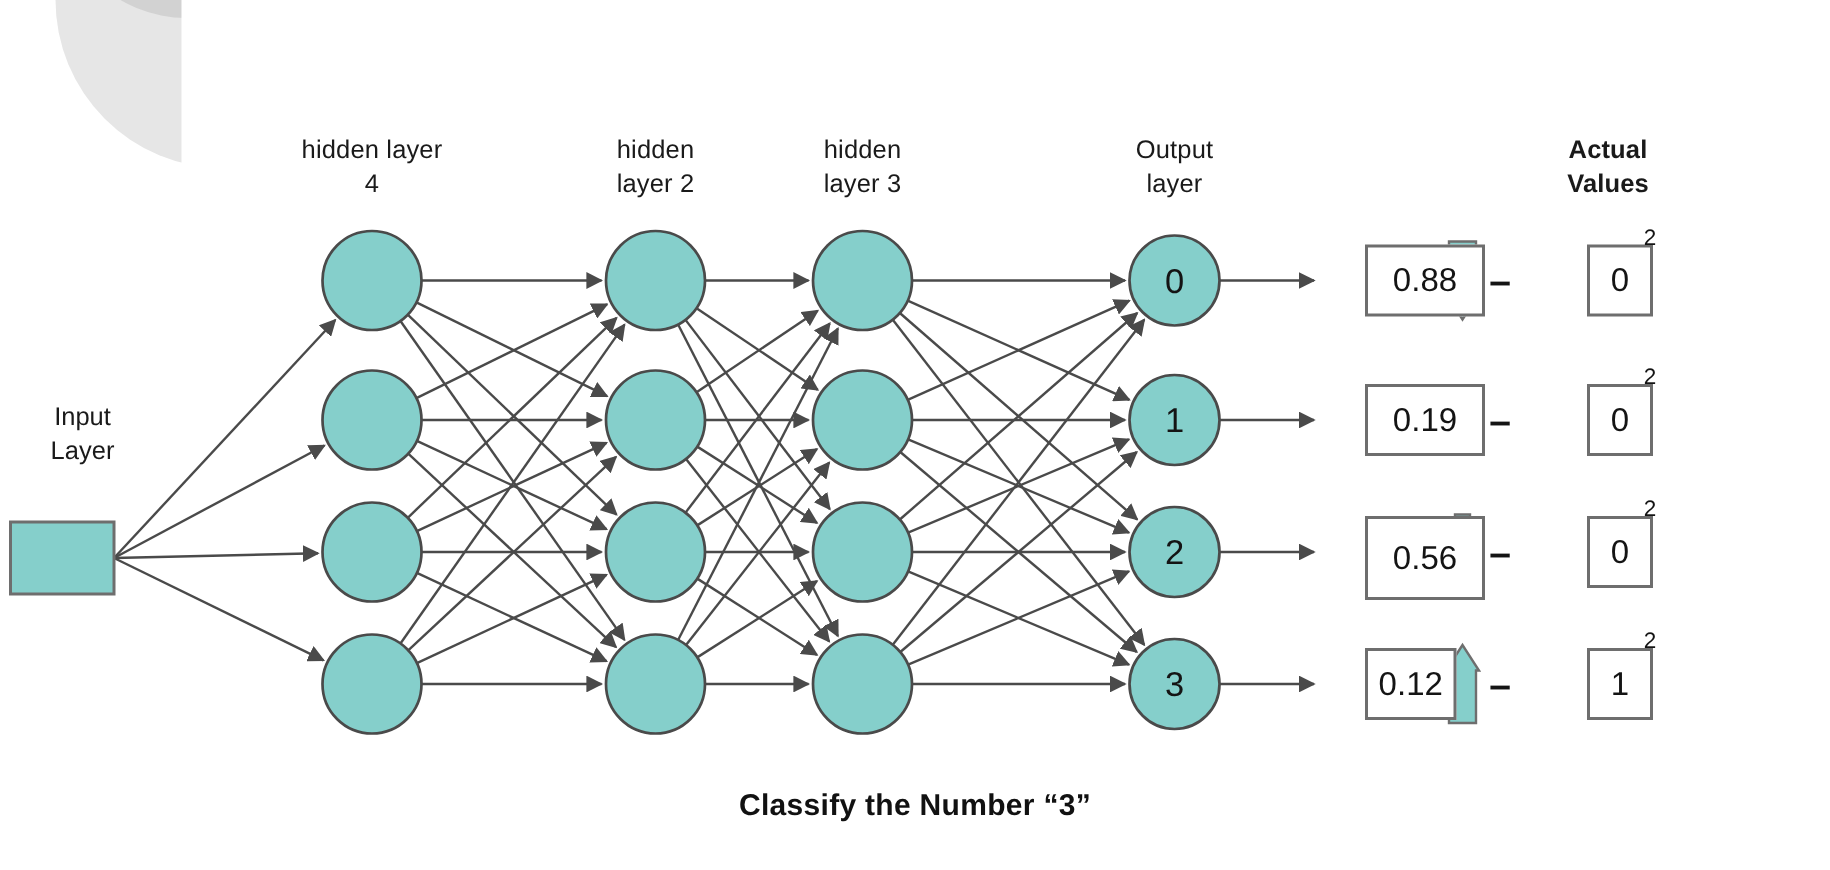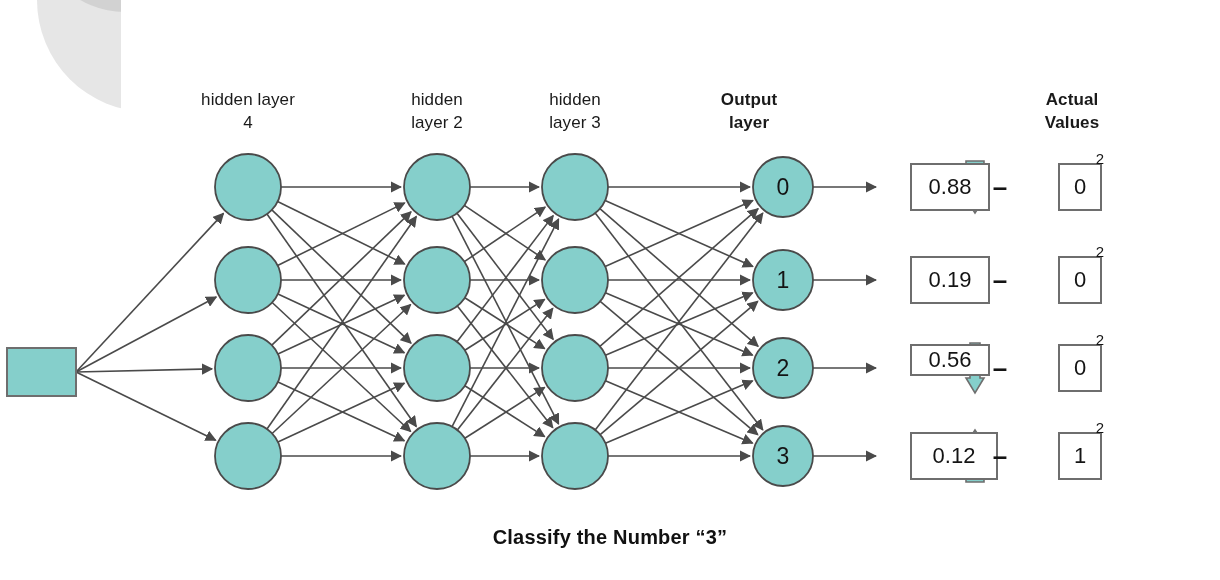--- a/index.html
+++ b/index.html
@@ -224,50 +224,52 @@
          L 965 284 L 968.5 284 Z" fill="#85cfcb" stroke="#6e6e6e" stroke-width="1.6" stroke-linejoin="miter"></path>
         <path d="M 970 343 L 980 343 L 980 378
          L 984 378 L 975 393
          L 966 378 L 970 378 Z" fill="#85cfcb" stroke="#6e6e6e" stroke-width="1.6" stroke-linejoin="miter"></path>
         <path d="M 966 482 L 984 482 L 984 447
          L 986 447 L 975 430
          L 964 447 L 966 447 Z" fill="#85cfcb" stroke="#6e6e6e" stroke-width="1.6" stroke-linejoin="miter"></path>
       </g>
   </svg>
 
+  <div class="input-label" style="left:0px; top:266px; width:110px;">Input
+Layer</div>
 
   <div id="titles">
       <div class="layer-title" style="left: 148px; top: 88px; width: 200px;">hidden layer
 4</div>
       <div class="layer-title" style="left: 337px; top: 88px; width: 200px;">hidden
 layer 2</div>
       <div class="layer-title" style="left: 475px; top: 88px; width: 200px;">hidden
 layer 3</div>
-      <div class="layer-title" style="left: 649px; top: 88px; width: 200px; font-weight: bold;">Output
+      <div class="layer-title" style="left: 683px; top: 88px; width: 200px;">Output
 layer</div>
     </div>
 
 
   <div class="layer-title" style="left:992px; top:88px; width:160px;font-weight:bold;">Actual
 Values</div>
 
   <div id="rows">
       <div class="val-box" style="left: 882px; top: 163px; width: 80px; height: 48px;">0.88</div>
       <div class="minus" style="left: 985px; top: 174px; width: 30px;">–</div>
       <div class="val-box" style="left: 1030px; top: 163px; width: 44px; height: 48px;">0</div>
       <div class="sup2" style="left: 1090px; top: 151px; width: 20px;">2</div>
       <div class="val-box" style="left: 882px; top: 256px; width: 80px; height: 48px;">0.19</div>
       <div class="minus" style="left: 985px; top: 267px; width: 30px;">–</div>
       <div class="val-box" style="left: 1030px; top: 256px; width: 44px; height: 48px;">0</div>
       <div class="sup2" style="left: 1090px; top: 244px; width: 20px;">2</div>
-      <div class="val-box" style="left: 882px; top: 344px; width: 80px; height: 32px;">0.56</div>
+      <div class="val-box" style="left: 882px; top: 344px; width: 80px; height: 56px;">0.56</div>
       <div class="minus" style="left: 985px; top: 355px; width: 30px;">–</div>
       <div class="val-box" style="left: 1030px; top: 344px; width: 44px; height: 48px;">0</div>
       <div class="sup2" style="left: 1090px; top: 332px; width: 20px;">2</div>
-      <div class="val-box" style="left: 882px; top: 432px; width: 88px; height: 48px;">0.12</div>
+      <div class="val-box" style="left: 882px; top: 432px; width: 61px; height: 48px;">0.12</div>
       <div class="minus" style="left: 985px; top: 443px; width: 30px;">–</div>
       <div class="val-box" style="left: 1030px; top: 432px; width: 44px; height: 48px;">1</div>
       <div class="sup2" style="left: 1090px; top: 420px; width: 20px;">2</div>
     </div>
 
   <div class="caption" style="left:0px; top:526px;">Classify the Number “3”</div>
 
 </div>
 
 </body></html>

